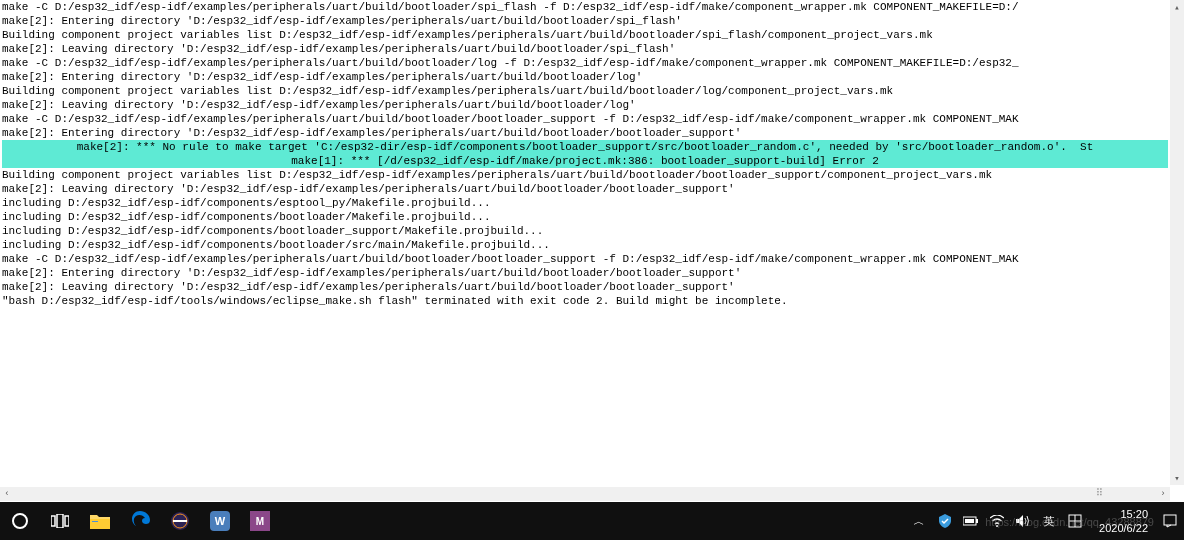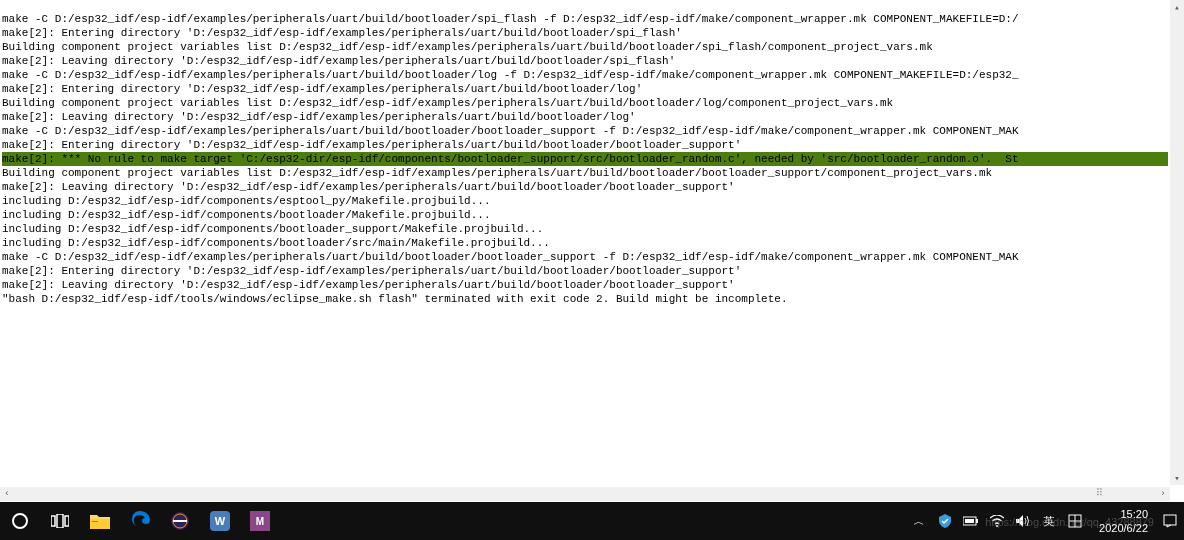--- a/index.html
+++ b/index.html
@@ -14,24 +14,24 @@
 }
 .console-area {
   position: absolute;
   top: 0;
   left: 0;
   right: 14px;
   height: 485px;
   overflow: hidden;
   white-space: pre;
   line-height: 14px;
-  padding: 12px 2px;
+  padding: 0 2px;
 }
 .line { color: #000; }
-.line-error { color: #000; background: #4d7c0f; display: block; }
+.line-error { color: #000; background: #5eead4; display: block; text-align: center; }
 .line-status { color: #c00000; }
 .scrollbar-v {
   position: absolute;
   right: 0; top: 0;
   width: 14px; height: 485px;
   background: #f0f0f0;
   display: flex;
   flex-direction: column;
   justify-content: space-between;
 }
@@ -96,20 +96,21 @@
 </span><span class="line">make[2]: Entering directory 'D:/esp32_idf/esp-idf/examples/peripherals/uart/build/bootloader/spi_flash'
 </span><span class="line">Building component project variables list D:/esp32_idf/esp-idf/examples/peripherals/uart/build/bootloader/spi_flash/component_project_vars.mk
 </span><span class="line">make[2]: Leaving directory 'D:/esp32_idf/esp-idf/examples/peripherals/uart/build/bootloader/spi_flash'
 </span><span class="line">make -C D:/esp32_idf/esp-idf/examples/peripherals/uart/build/bootloader/log -f D:/esp32_idf/esp-idf/make/component_wrapper.mk COMPONENT_MAKEFILE=D:/esp32_
 </span><span class="line">make[2]: Entering directory 'D:/esp32_idf/esp-idf/examples/peripherals/uart/build/bootloader/log'
 </span><span class="line">Building component project variables list D:/esp32_idf/esp-idf/examples/peripherals/uart/build/bootloader/log/component_project_vars.mk
 </span><span class="line">make[2]: Leaving directory 'D:/esp32_idf/esp-idf/examples/peripherals/uart/build/bootloader/log'
 </span><span class="line">make -C D:/esp32_idf/esp-idf/examples/peripherals/uart/build/bootloader/bootloader_support -f D:/esp32_idf/esp-idf/make/component_wrapper.mk COMPONENT_MAK
 </span><span class="line">make[2]: Entering directory 'D:/esp32_idf/esp-idf/examples/peripherals/uart/build/bootloader/bootloader_support'
 </span><span class="line-error">make[2]: *** No rule to make target 'C:/esp32-dir/esp-idf/components/bootloader_support/src/bootloader_random.c', needed by 'src/bootloader_random.o'.  St
+</span><span class="line-error">make[1]: *** [/d/esp32_idf/esp-idf/make/project.mk:386: bootloader_support-build] Error 2
 </span><span class="line">Building component project variables list D:/esp32_idf/esp-idf/examples/peripherals/uart/build/bootloader/bootloader_support/component_project_vars.mk
 </span><span class="line">make[2]: Leaving directory 'D:/esp32_idf/esp-idf/examples/peripherals/uart/build/bootloader/bootloader_support'
 </span><span class="line">including D:/esp32_idf/esp-idf/components/esptool_py/Makefile.projbuild...
 </span><span class="line">including D:/esp32_idf/esp-idf/components/bootloader/Makefile.projbuild...
 </span><span class="line">including D:/esp32_idf/esp-idf/components/bootloader_support/Makefile.projbuild...
 </span><span class="line">including D:/esp32_idf/esp-idf/components/bootloader/src/main/Makefile.projbuild...
 </span><span class="line">make -C D:/esp32_idf/esp-idf/examples/peripherals/uart/build/bootloader/bootloader_support -f D:/esp32_idf/esp-idf/make/component_wrapper.mk COMPONENT_MAK
 </span><span class="line">make[2]: Entering directory 'D:/esp32_idf/esp-idf/examples/peripherals/uart/build/bootloader/bootloader_support'
 </span><span class="line">make[2]: Leaving directory 'D:/esp32_idf/esp-idf/examples/peripherals/uart/build/bootloader/bootloader_support'
 </span><span class="line">"bash D:/esp32_idf/esp-idf/tools/windows/eclipse_make.sh flash" terminated with exit code 2. Build might be incomplete.

